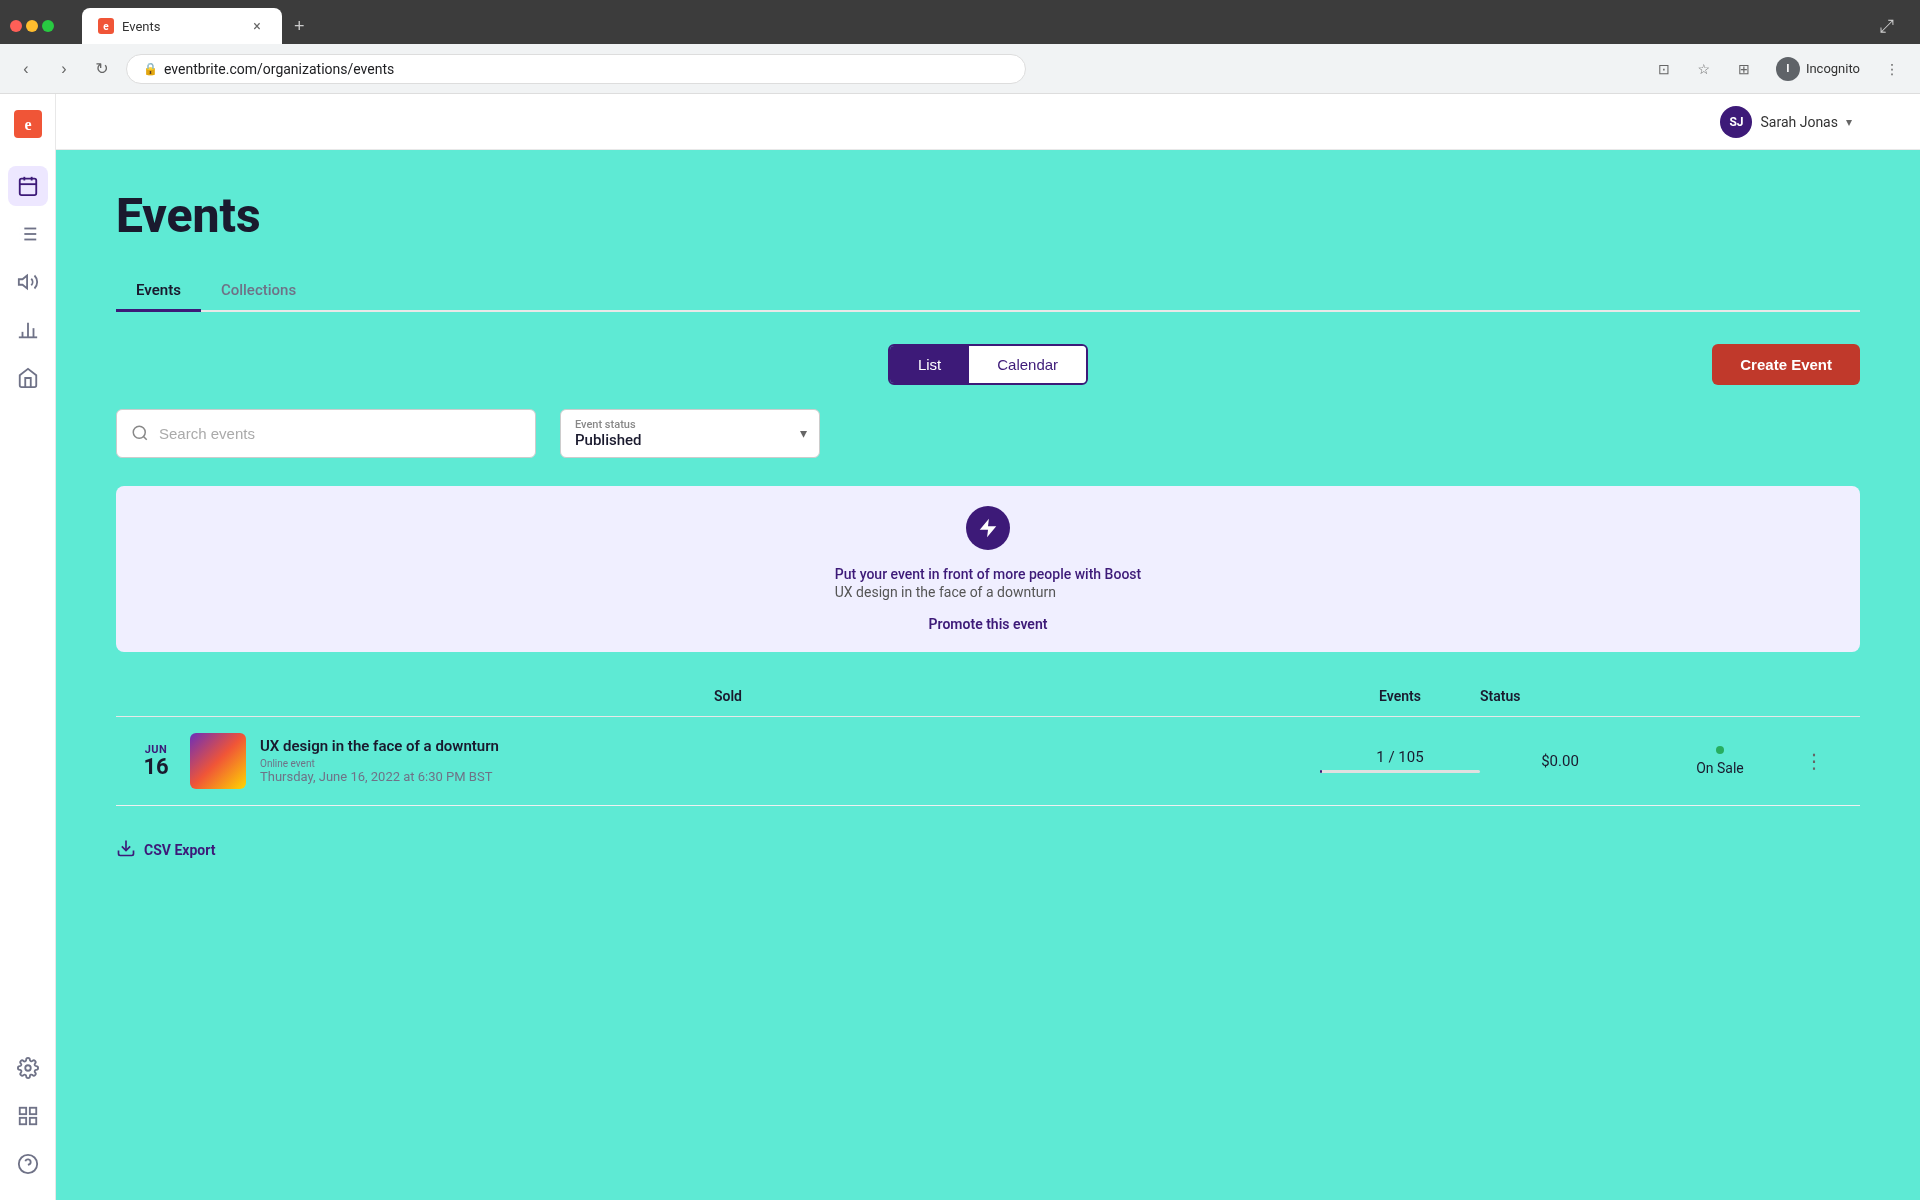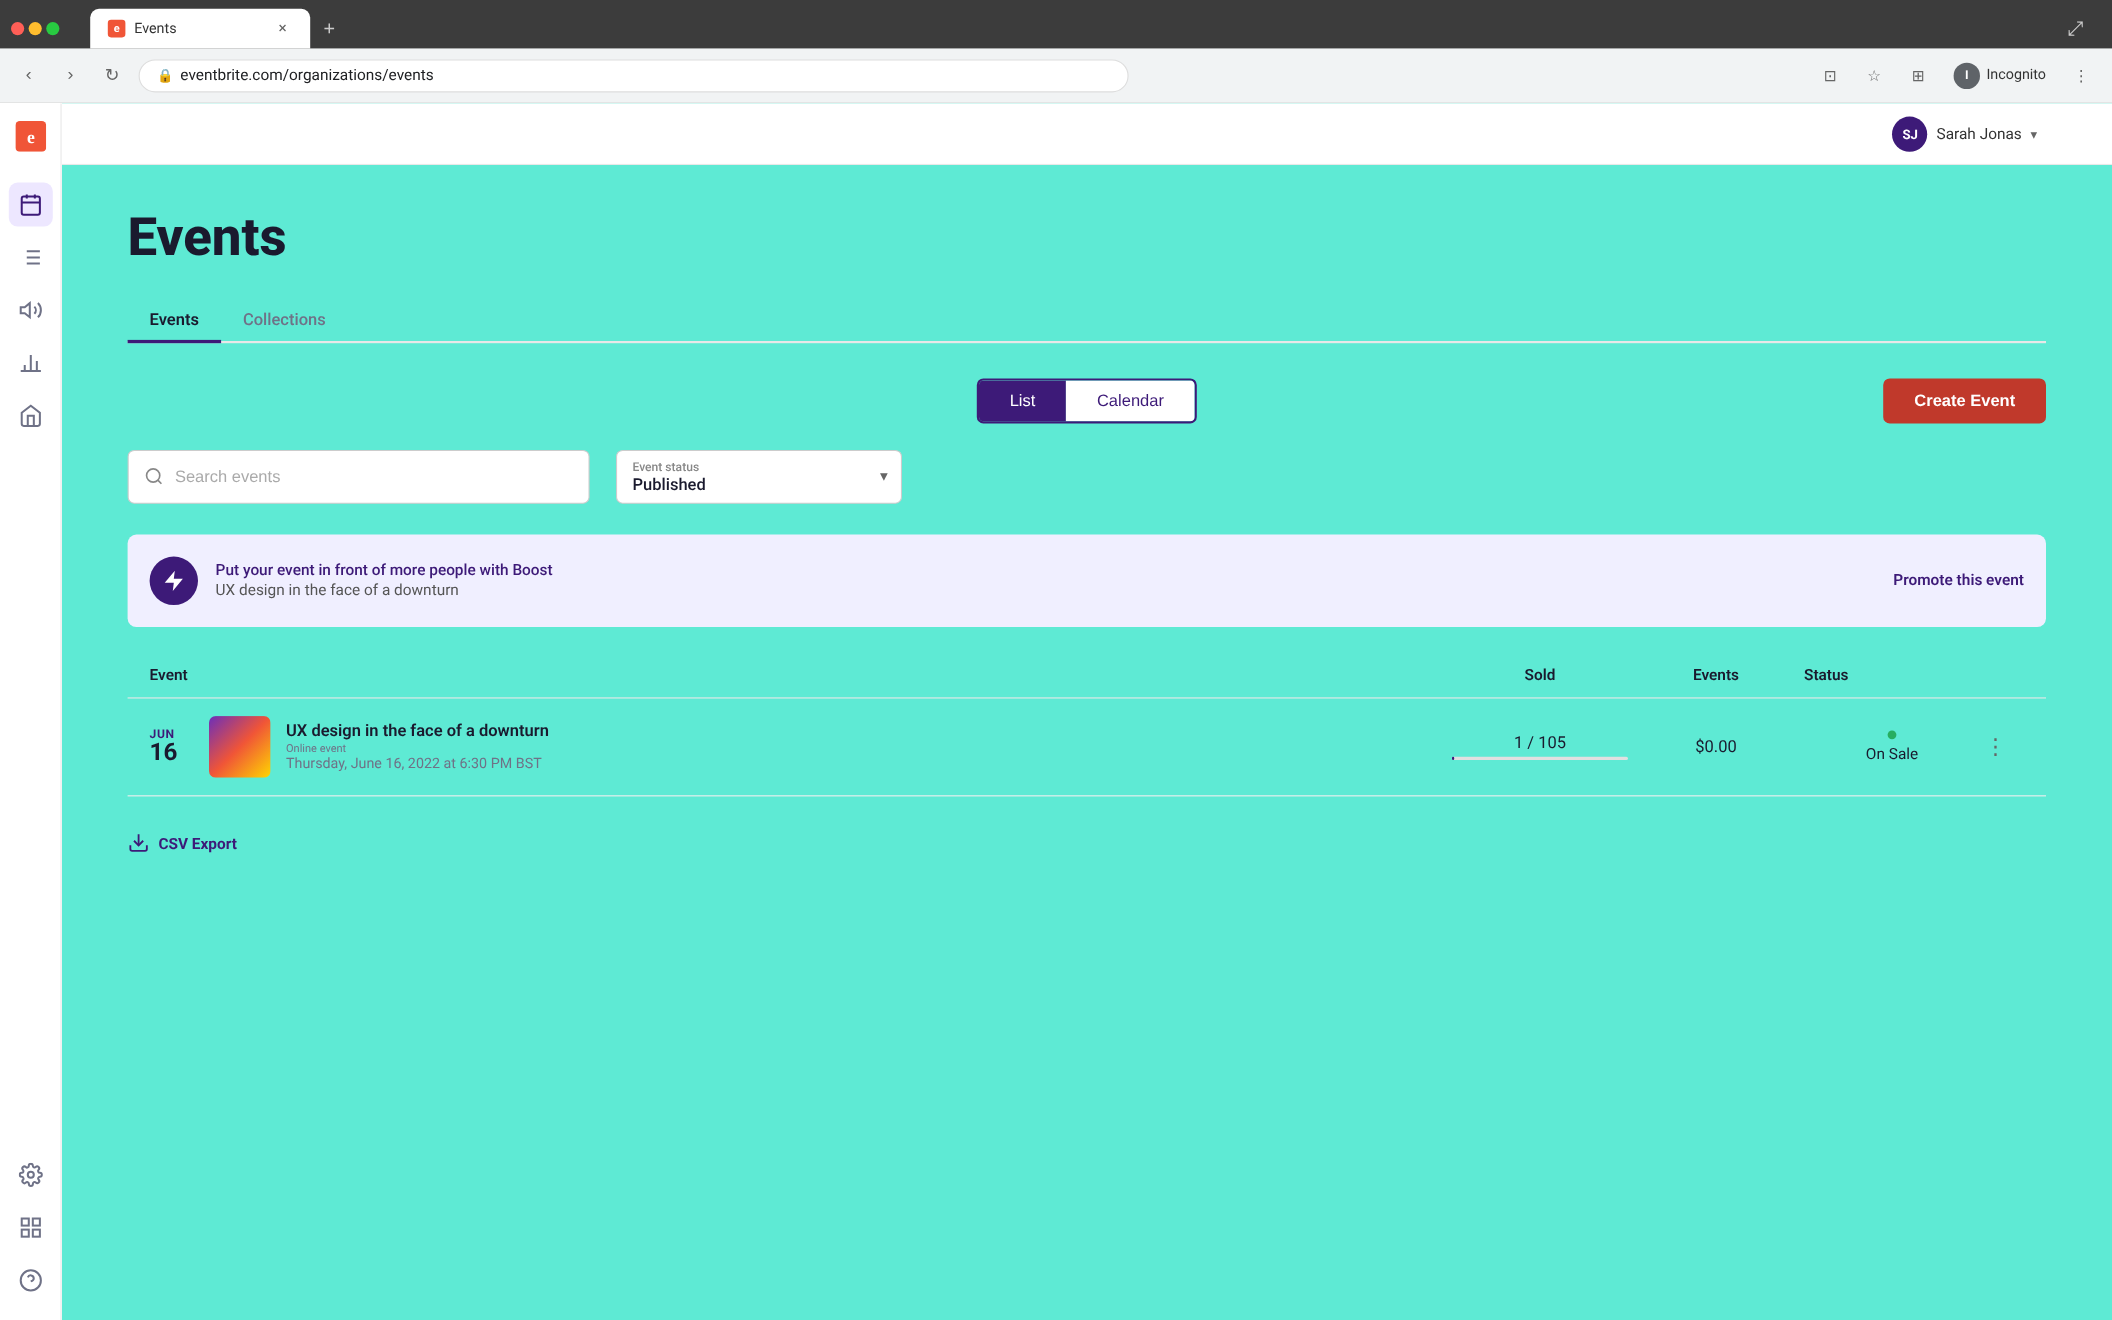--- a/index.html
+++ b/index.html
@@ -64,36 +64,36 @@
     .search-box { flex: 0 0 420px; display: flex; align-items: center; border: 1px solid #ccc; border-radius: 6px; padding: 10px 14px; gap: 10px; background: #fff; }
     .search-input { border: none; outline: none; font-size: 15px; color: #333; flex: 1; }
     .search-input::placeholder { color: #aaa; }
     .search-icon-svg { color: #666; }
     .status-dropdown { flex: 0 0 260px; border: 1px solid #ccc; border-radius: 6px; padding: 8px 14px; background: #fff; display: flex; flex-direction: column; justify-content: center; cursor: pointer; position: relative; }
     .status-label { font-size: 11px; color: #888; font-weight: 500; }
     .status-value { font-size: 15px; color: #1a1a2e; font-weight: 500; }
     .dropdown-arrow { position: absolute; right: 12px; top: 50%; transform: translateY(-50%); color: #666; font-size: 14px; }
 
     
-    .boost-banner { background: #f0efff; border-radius: 8px; padding: 20px 20px; display: flex; align-items: center; gap: 16px; margin-bottom: 24px; }
+    .boost-banner { background: #f0efff; border-radius: 8px; padding: 20px 32px; display: flex; align-items: center; gap: 16px; margin-bottom: 24px; flex-direction: column; }
     .boost-icon { width: 44px; height: 44px; background: #3d1a78; border-radius: 50%; display: flex; align-items: center; justify-content: center; color: #fff; font-size: 20px; flex-shrink: 0; }
     .boost-text { flex: 1; }
     .boost-title { font-size: 14px; color: #3d1a78; font-weight: 500; margin-bottom: 2px; }
     .boost-subtitle { font-size: 14px; color: #555; }
     .promote-link { color: #3d1a78; font-size: 14px; font-weight: 600; text-decoration: none; cursor: pointer; white-space: nowrap; }
 
     
     .events-table { width: 100%; }
     .table-header { display: grid; grid-template-columns: 1fr 160px 160px 160px 40px; padding: 12px 20px; border-bottom: 1px solid #e8e8e8; }
     .table-header-cell { font-size: 14px; font-weight: 600; color: #1a1a2e; }
     .table-header-cell.center { text-align: center; }
     .table-row { display: grid; grid-template-columns: 1fr 160px 160px 160px 40px; padding: 16px 20px; border-bottom: 1px solid #f0f0f0; align-items: center; }
 
     .event-cell { display: flex; align-items: center; gap: 14px; }
-    .event-date { min-width: 40px; }
+    .event-date { text-align: center; min-width: 40px; }
     .event-month { font-size: 11px; font-weight: 700; color: #3d1a78; text-transform: uppercase; letter-spacing: 0.5px; }
     .event-day { font-size: 22px; font-weight: 700; color: #1a1a2e; line-height: 1; }
     .event-thumbnail { width: 56px; height: 56px; border-radius: 6px; overflow: hidden; flex-shrink: 0; }
     .event-thumbnail-img { width: 100%; height: 100%; background: linear-gradient(135deg, #6b2fba, #f05537, #ffd700); }
     .event-info { }
     .event-name { font-size: 15px; font-weight: 600; color: #1a1a2e; margin-bottom: 3px; }
     .event-type { font-size: 10px; color: #6f7287; }
     .event-datetime { font-size: 13px; color: #6f7287; }
 
     .sold-cell { text-align: center; }
@@ -290,21 +290,20 @@
         <div class="boost-text">
           <div class="boost-title">Put your event in front of more people with Boost</div>
           <div class="boost-subtitle">UX design in the face of a downturn</div>
         </div>
         <a class="promote-link">Promote this event</a>
       </div>
 
       
       <div class="events-table">
         <div class="table-header">
-          <div class="table-header-cell">Event</div>
           <div class="table-header-cell center">Sold</div>
           <div class="table-header-cell center">Events</div>
           <div class="table-header-cell">Status</div>
           <div class="table-header-cell"></div>
         </div>
 
         <div class="table-row">
           <div class="event-cell">
             <div class="event-date">
               <div class="event-month">JUN</div>

